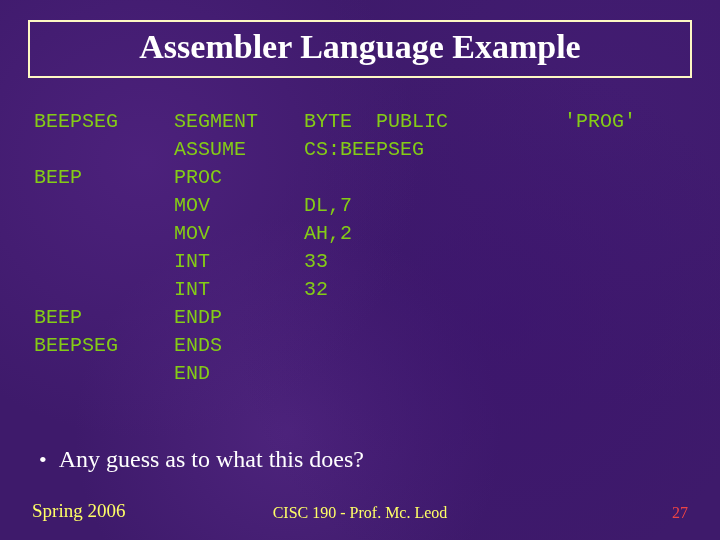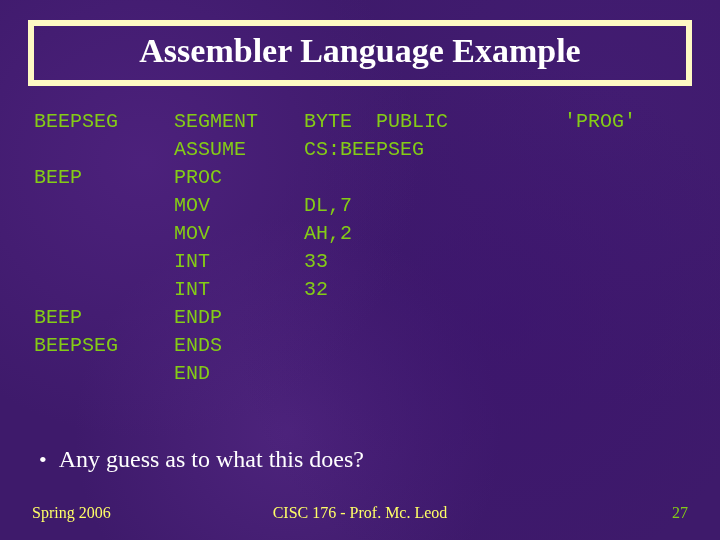--- a/index.html
+++ b/index.html
@@ -18,21 +18,21 @@
       radial-gradient(circle at 85% 20%, rgba(70,30,120,0.5) 0, transparent 40%);
     font-family: "Times New Roman", Times, serif;
     color: #fff;
     position: relative;
   }
   .title-box {
     position: absolute;
     top: 20px;
     left: 28px;
     right: 28px;
-    border: 6px solid #fef9c3;
+    border: 2px solid #fef9c3;
     padding: 6px 0 10px 0;
     text-align: center;
   }
   .title-box h1 {
     margin: 0;
     font-size: 34px;
     font-weight: bold;
     color: #fff;
     font-family: "Times New Roman", Times, serif;
   }
@@ -61,51 +61,51 @@
   .bullet .dot {
     display: inline-block;
     margin-right: 12px;
     font-size: 22px;
     line-height: 24px;
   }
   .footer-left {
     position: absolute;
     left: 32px;
     bottom: 18px;
-    font-size: 16px;
+    font-size: 19px;
     color: #ffff66;
     font-family: "Times New Roman", Times, serif;
   }
   .footer-center {
     position: absolute;
     left: 0;
     right: 0;
     bottom: 18px;
     text-align: center;
     font-size: 16px;
     color: #ffff66;
     font-family: "Times New Roman", Times, serif;
   }
   .footer-right {
     position: absolute;
     right: 32px;
     bottom: 18px;
     font-size: 16px;
-    color: #84cc16;
+    color: #ef4444;
     font-family: "Times New Roman", Times, serif;
   }
 </style>
 </head>
 <body>
 
 <div class="title-box">
   <h1>Assembler Language Example</h1>
 </div>
 
 <div class="code-block" id="code-block"><div><span class="col1">BEEPSEG</span><span class="col2">SEGMENT</span><span class="col3">BYTE  PUBLIC</span><span class="col4">'PROG'</span></div><div><span class="col1"></span><span class="col2">ASSUME</span><span class="col3">CS:BEEPSEG</span><span class="col4"></span></div><div><span class="col1">BEEP</span><span class="col2">PROC</span><span class="col3"></span><span class="col4"></span></div><div><span class="col1"></span><span class="col2">MOV</span><span class="col3">DL,7</span><span class="col4"></span></div><div><span class="col1"></span><span class="col2">MOV</span><span class="col3">AH,2</span><span class="col4"></span></div><div><span class="col1"></span><span class="col2">INT</span><span class="col3">33</span><span class="col4"></span></div><div><span class="col1"></span><span class="col2">INT</span><span class="col3">32</span><span class="col4"></span></div><div><span class="col1">BEEP</span><span class="col2">ENDP</span><span class="col3"></span><span class="col4"></span></div><div><span class="col1">BEEPSEG</span><span class="col2">ENDS</span><span class="col3"></span><span class="col4"></span></div><div><span class="col1"></span><span class="col2">END</span><span class="col3"></span><span class="col4"></span></div></div>
 
 <div class="bullet">
   <span class="dot">•</span><span>Any guess as to what this does?</span>
 </div>
 
 <div class="footer-left">Spring 2006</div>
-<div class="footer-center">CISC 176 - Prof. Mc. Leod</div>
+<div class="footer-center">CISC 190 - Prof. Mc. Leod</div>
 <div class="footer-right">27</div>
 
 </body></html>

